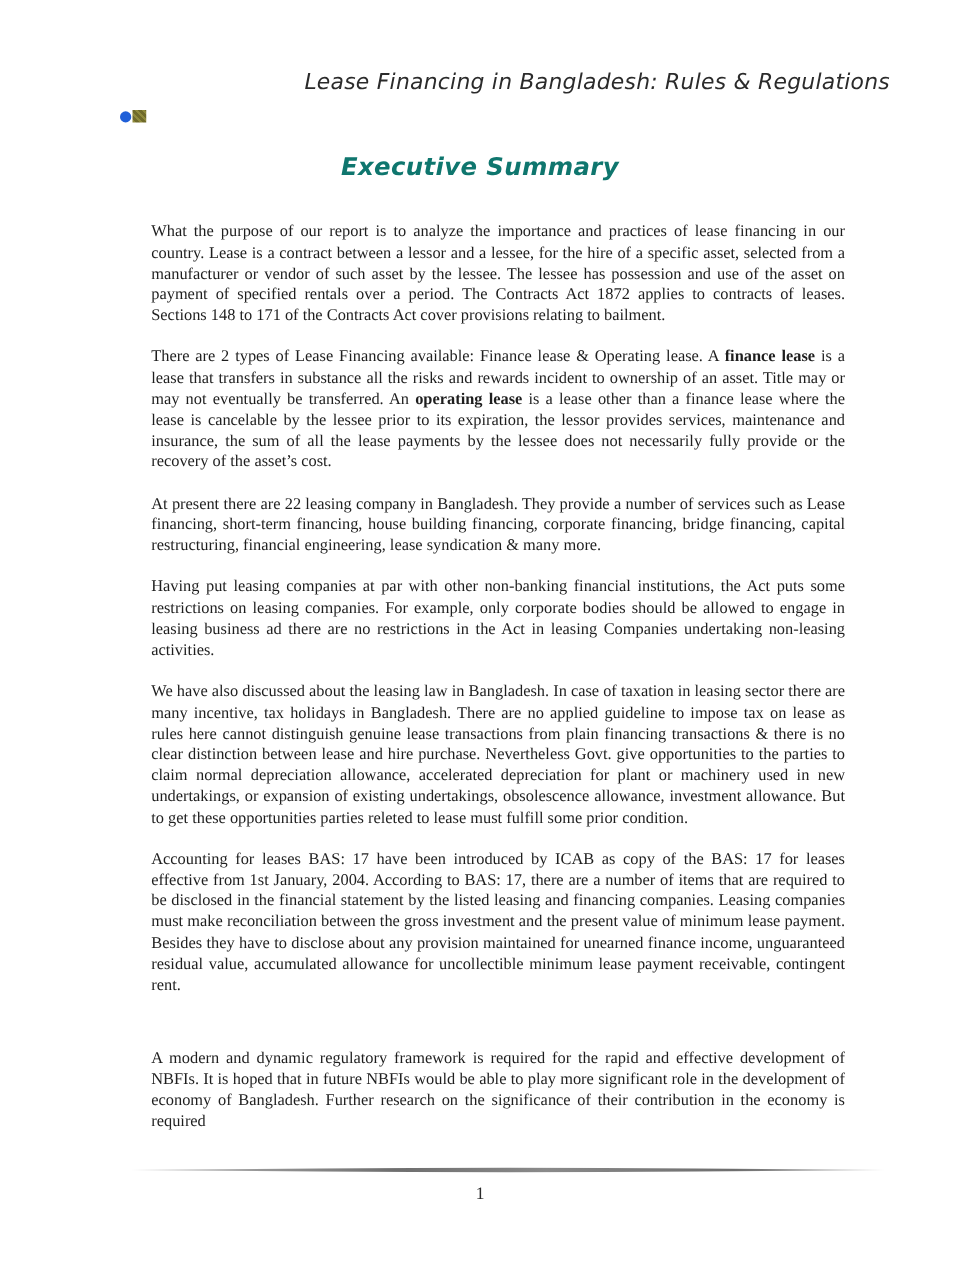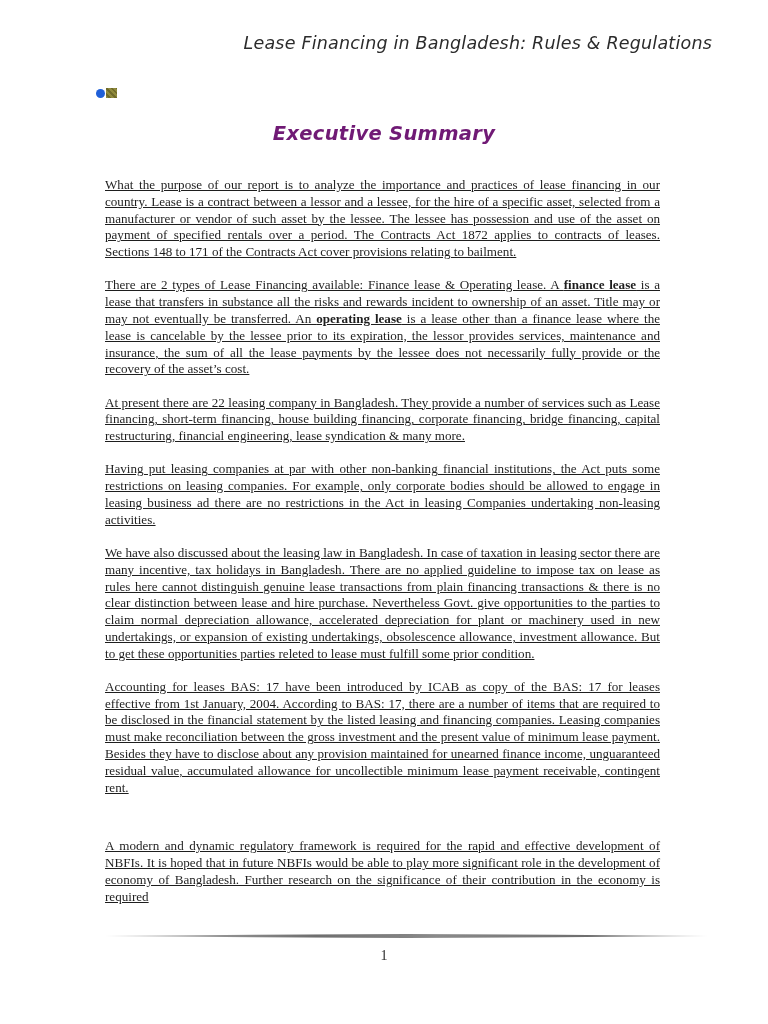--- a/index.html
+++ b/index.html
@@ -10,21 +10,21 @@
     body {
       width: 768px;
       height: 1024px;
       position: relative;
       overflow: hidden;
       font-family: "Liberation Serif", serif;
       color: #1e1e1e;
     }
     .running-header {
       position: absolute;
-      top: 33px;
+      top: 56px;
       right: 56px;
       font-family: "DejaVu Sans", sans-serif;
       font-style: italic;
       font-size: 17.5px;
       letter-spacing: 0.2px;
       color: #2b2b2b;
       white-space: nowrap;
     }
     .bullet-mark {
       position: absolute;
@@ -48,32 +48,31 @@
     .title {
       position: absolute;
       top: 122px;
       left: 0;
       width: 768px;
       text-align: center;
       font-family: "DejaVu Sans", sans-serif;
       font-weight: bold;
       font-style: italic;
       font-size: 19.5px;
-      color: #701a75;
+      color: #0f766e;
       letter-spacing: 0.3px;
       margin: 0;
     }
     .body-text {
       position: absolute;
       top: 177px;
-      left: 105px;
+      left: 121px;
       width: 555px;
       font-size: 13.1px;
       line-height: 16.8px;
-      text-decoration: underline;
     }
     .body-text p {
       margin: 0 0 16.4px 0;
       text-align: justify;
     }
     .body-text p.extra-gap {
       margin-top: 42px;
     }
     .separator {
       position: absolute;

